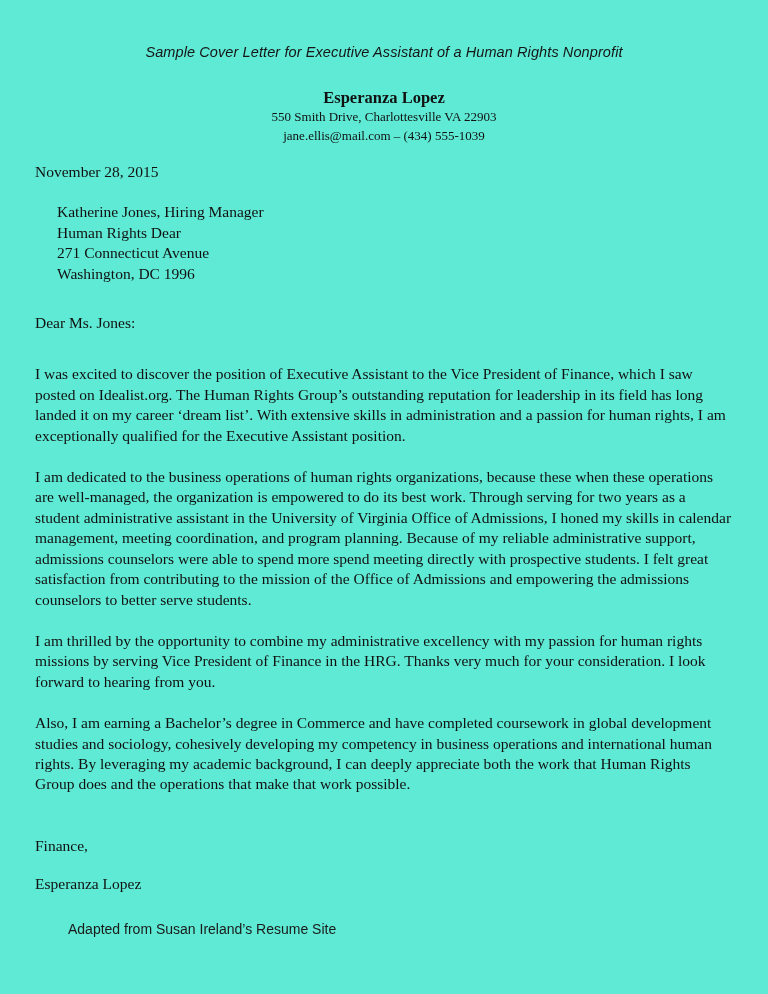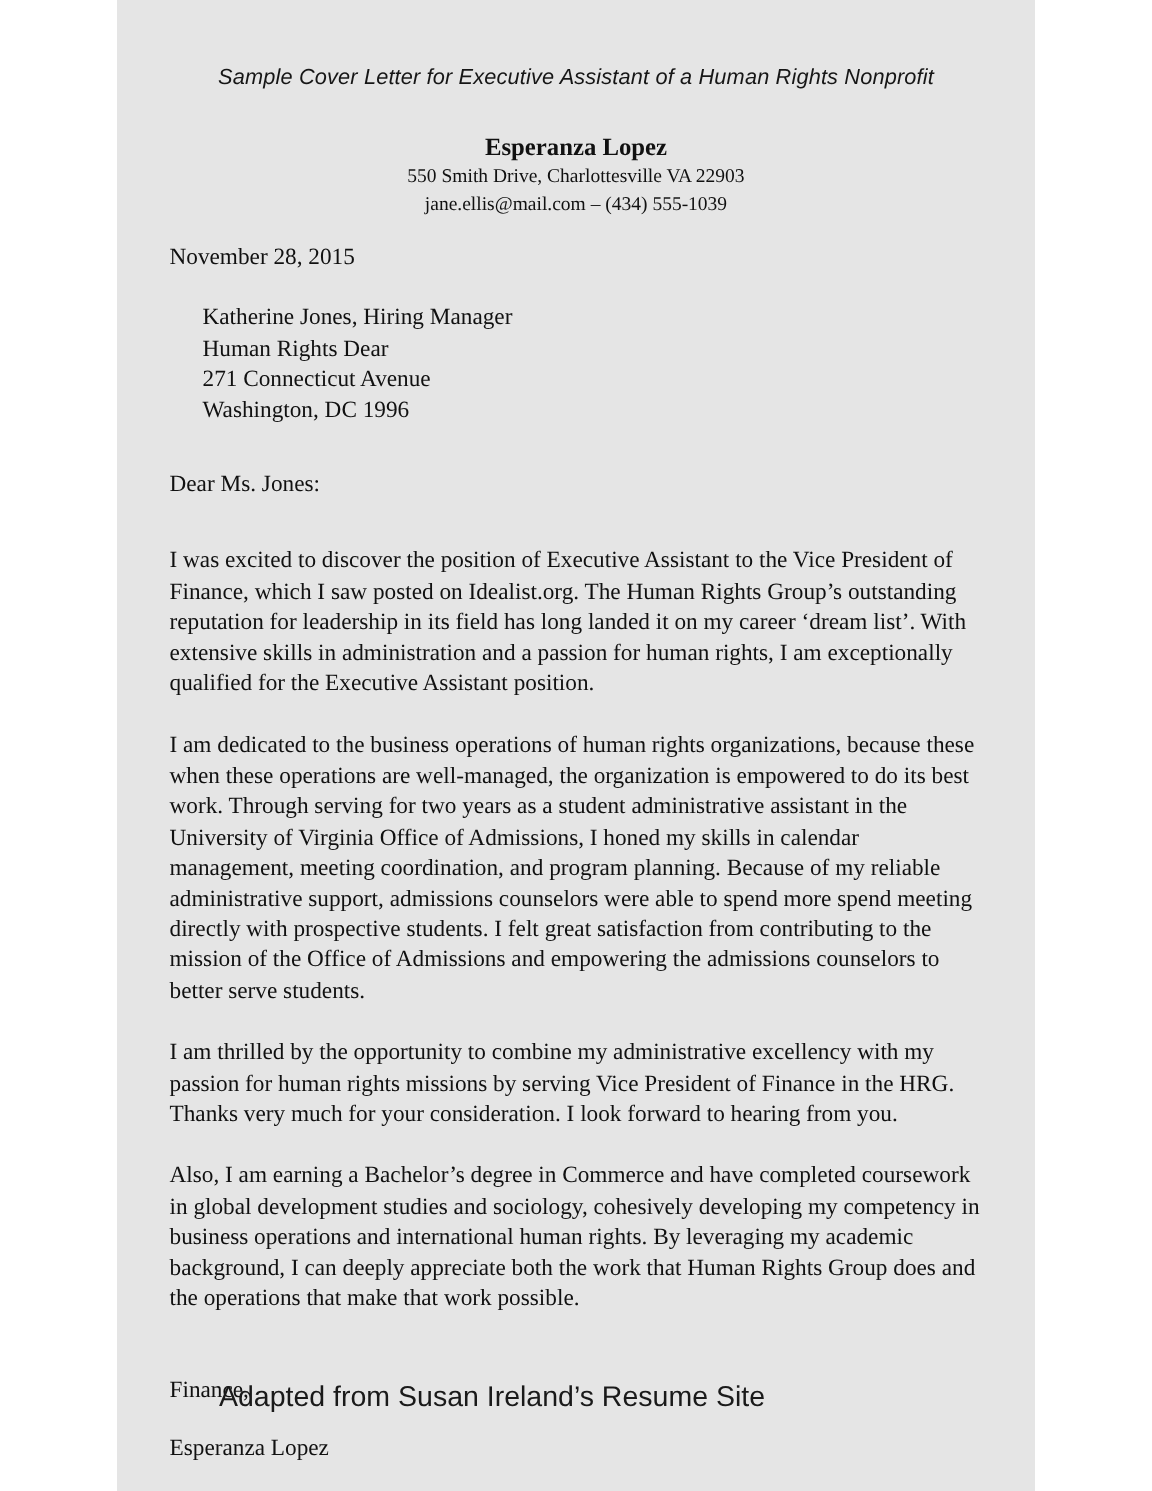--- a/index.html
+++ b/index.html
@@ -1,22 +1,22 @@
 <!DOCTYPE html>
 <html><head>
 <meta charset="utf-8">
 <style>
   * { margin: 0; padding: 0; box-sizing: border-box; }
   html, body { background: #ffffff; }
   .page {
     position: relative;
-    width: 612px;
+    width: 768px;
     height: 994px;
     margin: 0 auto;
-    background: #e5e5e5;
+    background: #5eead4;
     color: #111111;
     font-family: "Liberation Serif", "DejaVu Serif", serif;
     overflow: hidden;
   }
   .sample-title {
     padding-top: 44px;
     text-align: center;
     font-family: "Liberation Sans", "DejaVu Sans", sans-serif;
     font-style: italic;
     font-size: 14.5px;
@@ -47,21 +47,21 @@
   .salutation { margin-top: 29px; }
   .para { margin-top: 31px; }
   .para + .para { margin-top: 21px; }
   .closing { margin-top: 41px; }
   .signature { margin-top: 18px; }
   .footer {
     position: absolute;
     left: 68px;
     top: 921px;
     font-family: "Liberation Sans", "DejaVu Sans", sans-serif;
-    font-size: 19px;
+    font-size: 14px;
     color: #1a1a1a;
   }
 </style>
 </head>
 <body>
 
 <div class="page">
 
   <div class="sample-title">Sample Cover Letter for Executive Assistant of a Human Rights Nonprofit</div>
 

